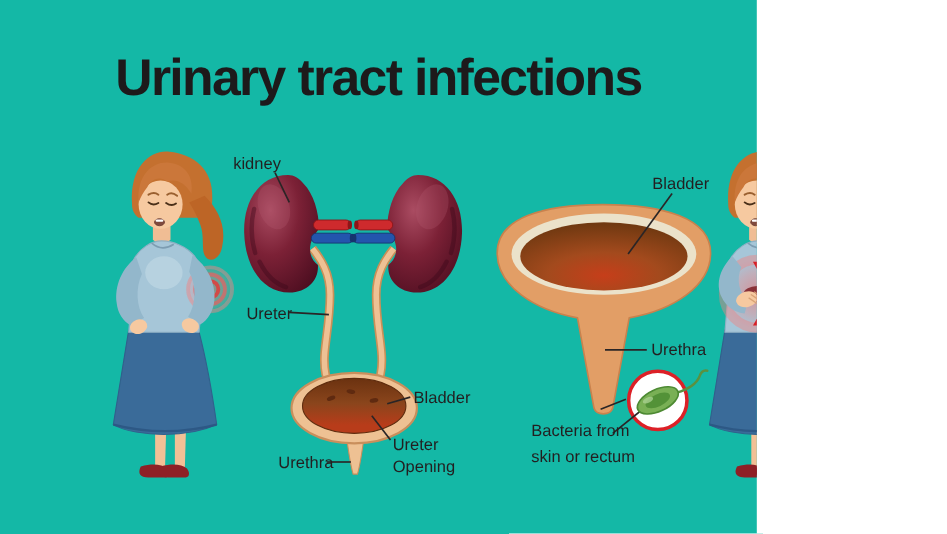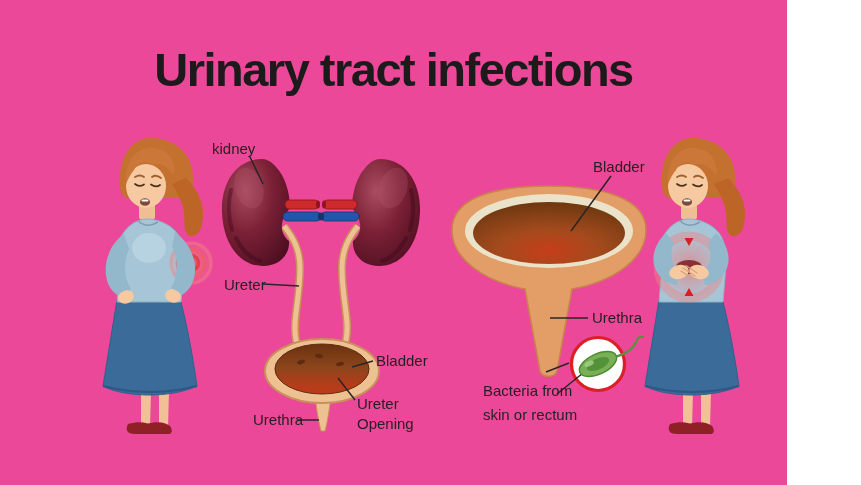--- a/index.html
+++ b/index.html
@@ -1,17 +1,17 @@
 <!DOCTYPE html>
 <html><head>
 <meta charset="utf-8">
 <style>
   html,body{margin:0;padding:0;background:#ffffff;}
   .canvas{
-    position:relative;width:787px;height:485px;background:#ec4899;
+    position:relative;width:688px;height:485px;background:#14b8a6;
     font-family:"Liberation Sans",sans-serif;overflow:hidden;
   }
   .page-title{
     position:absolute;top:42px;left:0;width:100%;text-align:center;
     font-size:47px;font-weight:bold;letter-spacing:-1.5px;color:#1d1a1b;margin:0;
   }
   svg{position:absolute;top:0;left:0;}
   .lbl{font-family:"Liberation Sans",sans-serif;font-size:15px;fill:#231f20;}
   .leader{stroke:#2a2526;stroke-width:1.5;fill:none;}
 </style>

